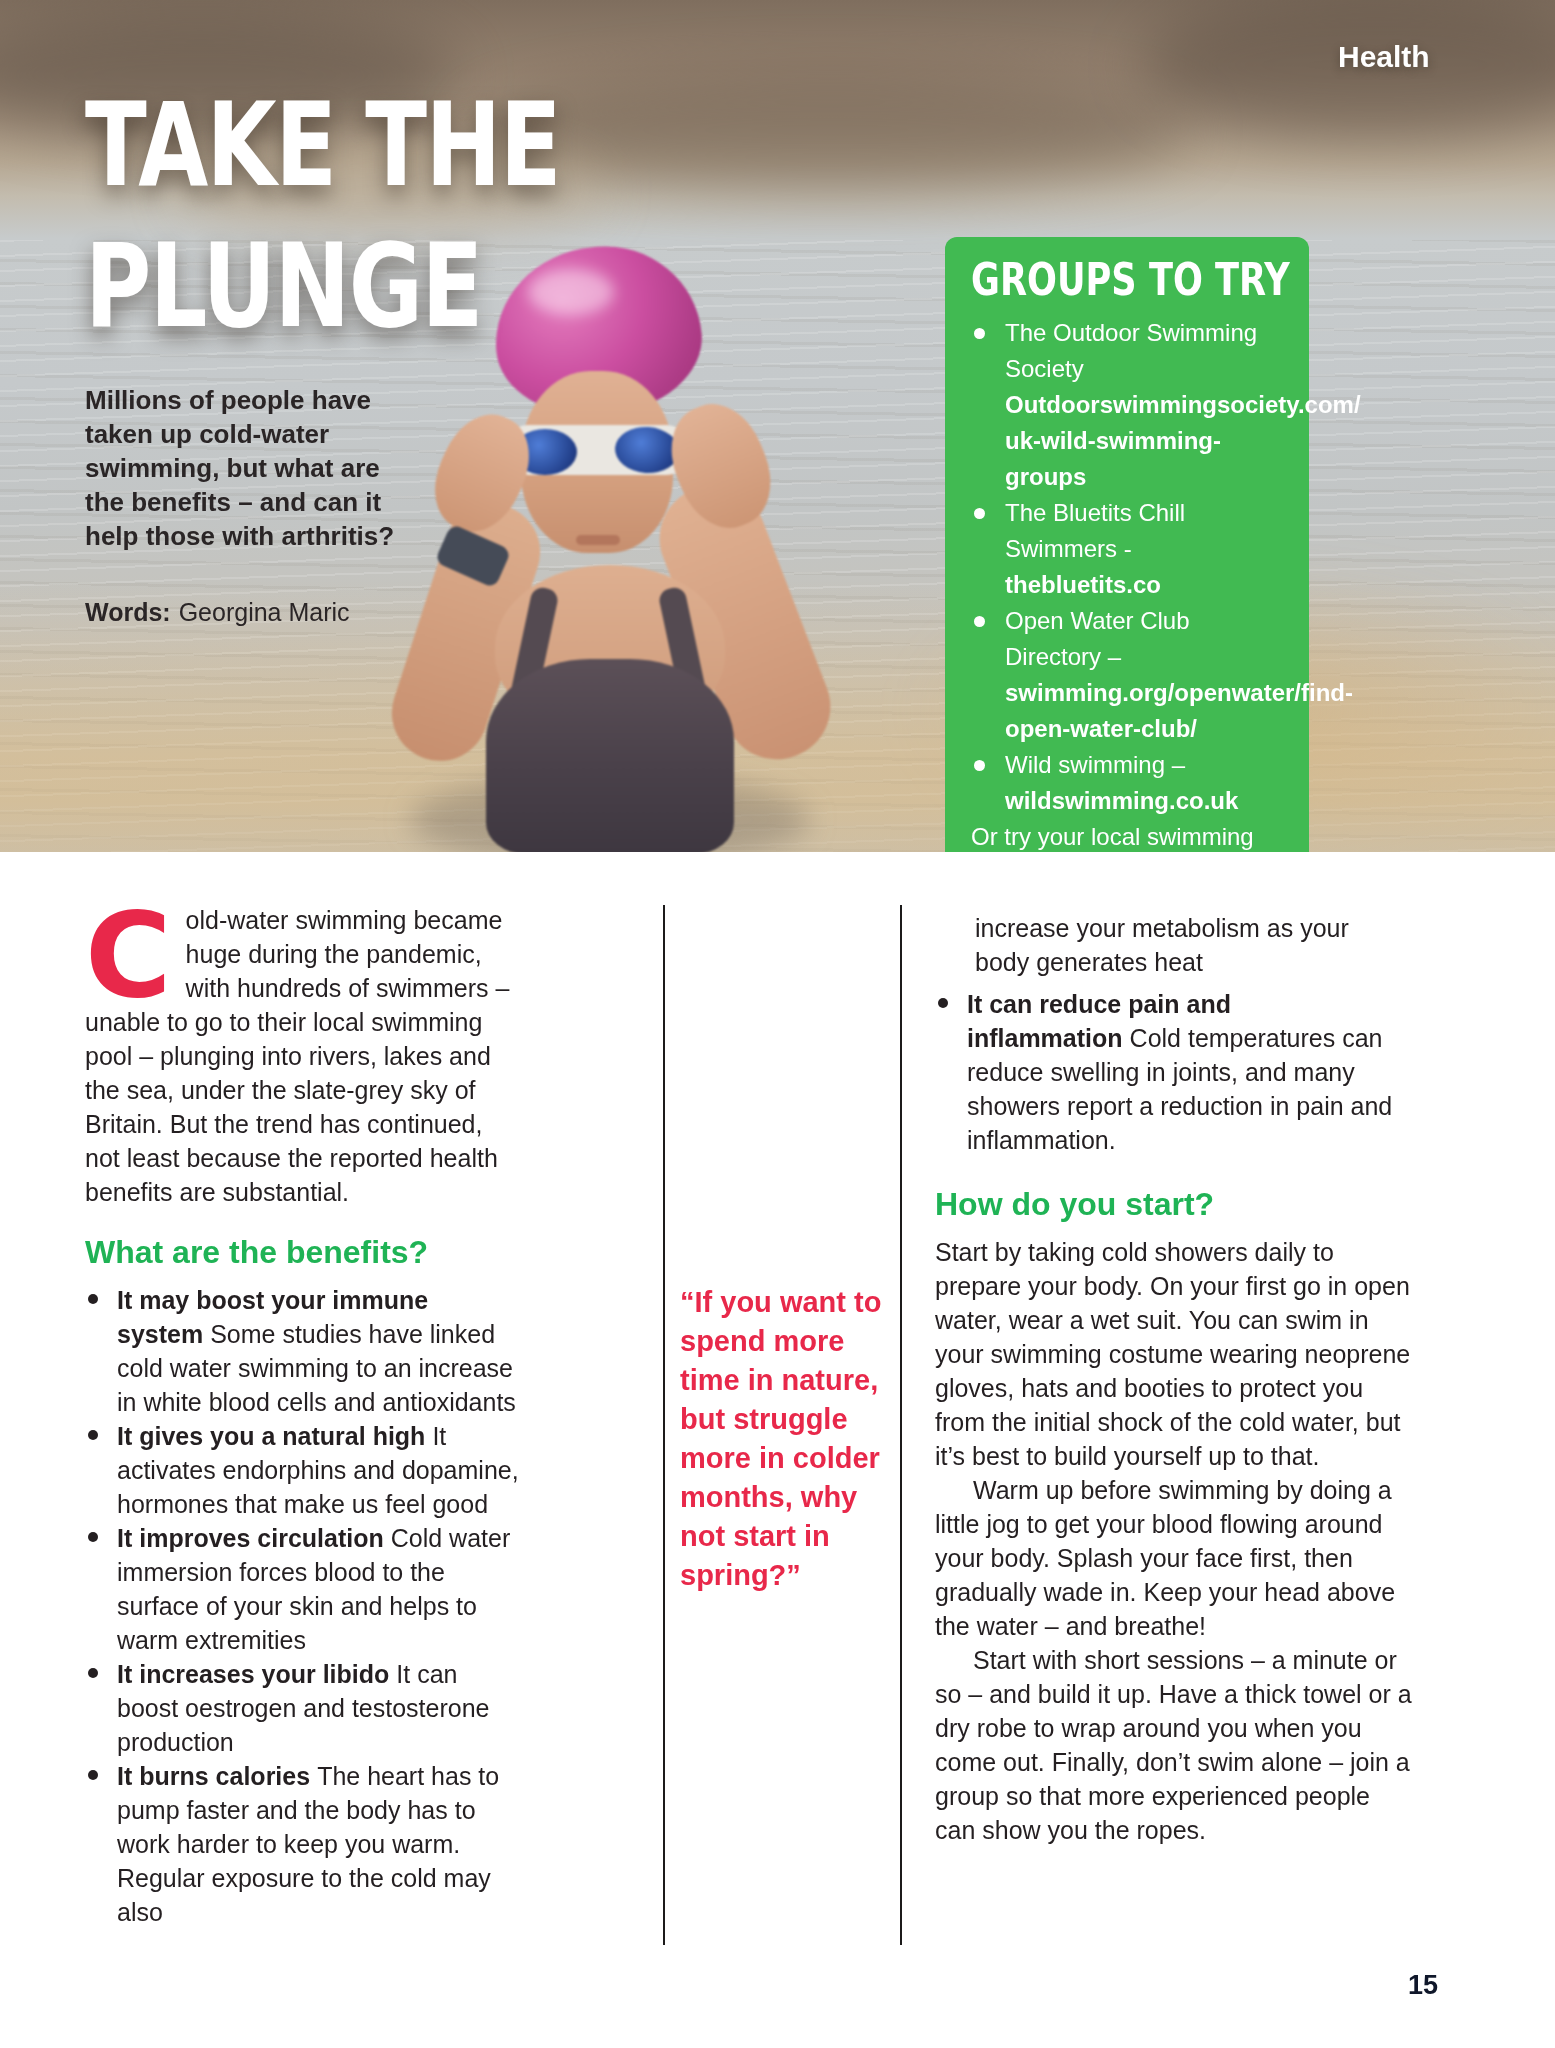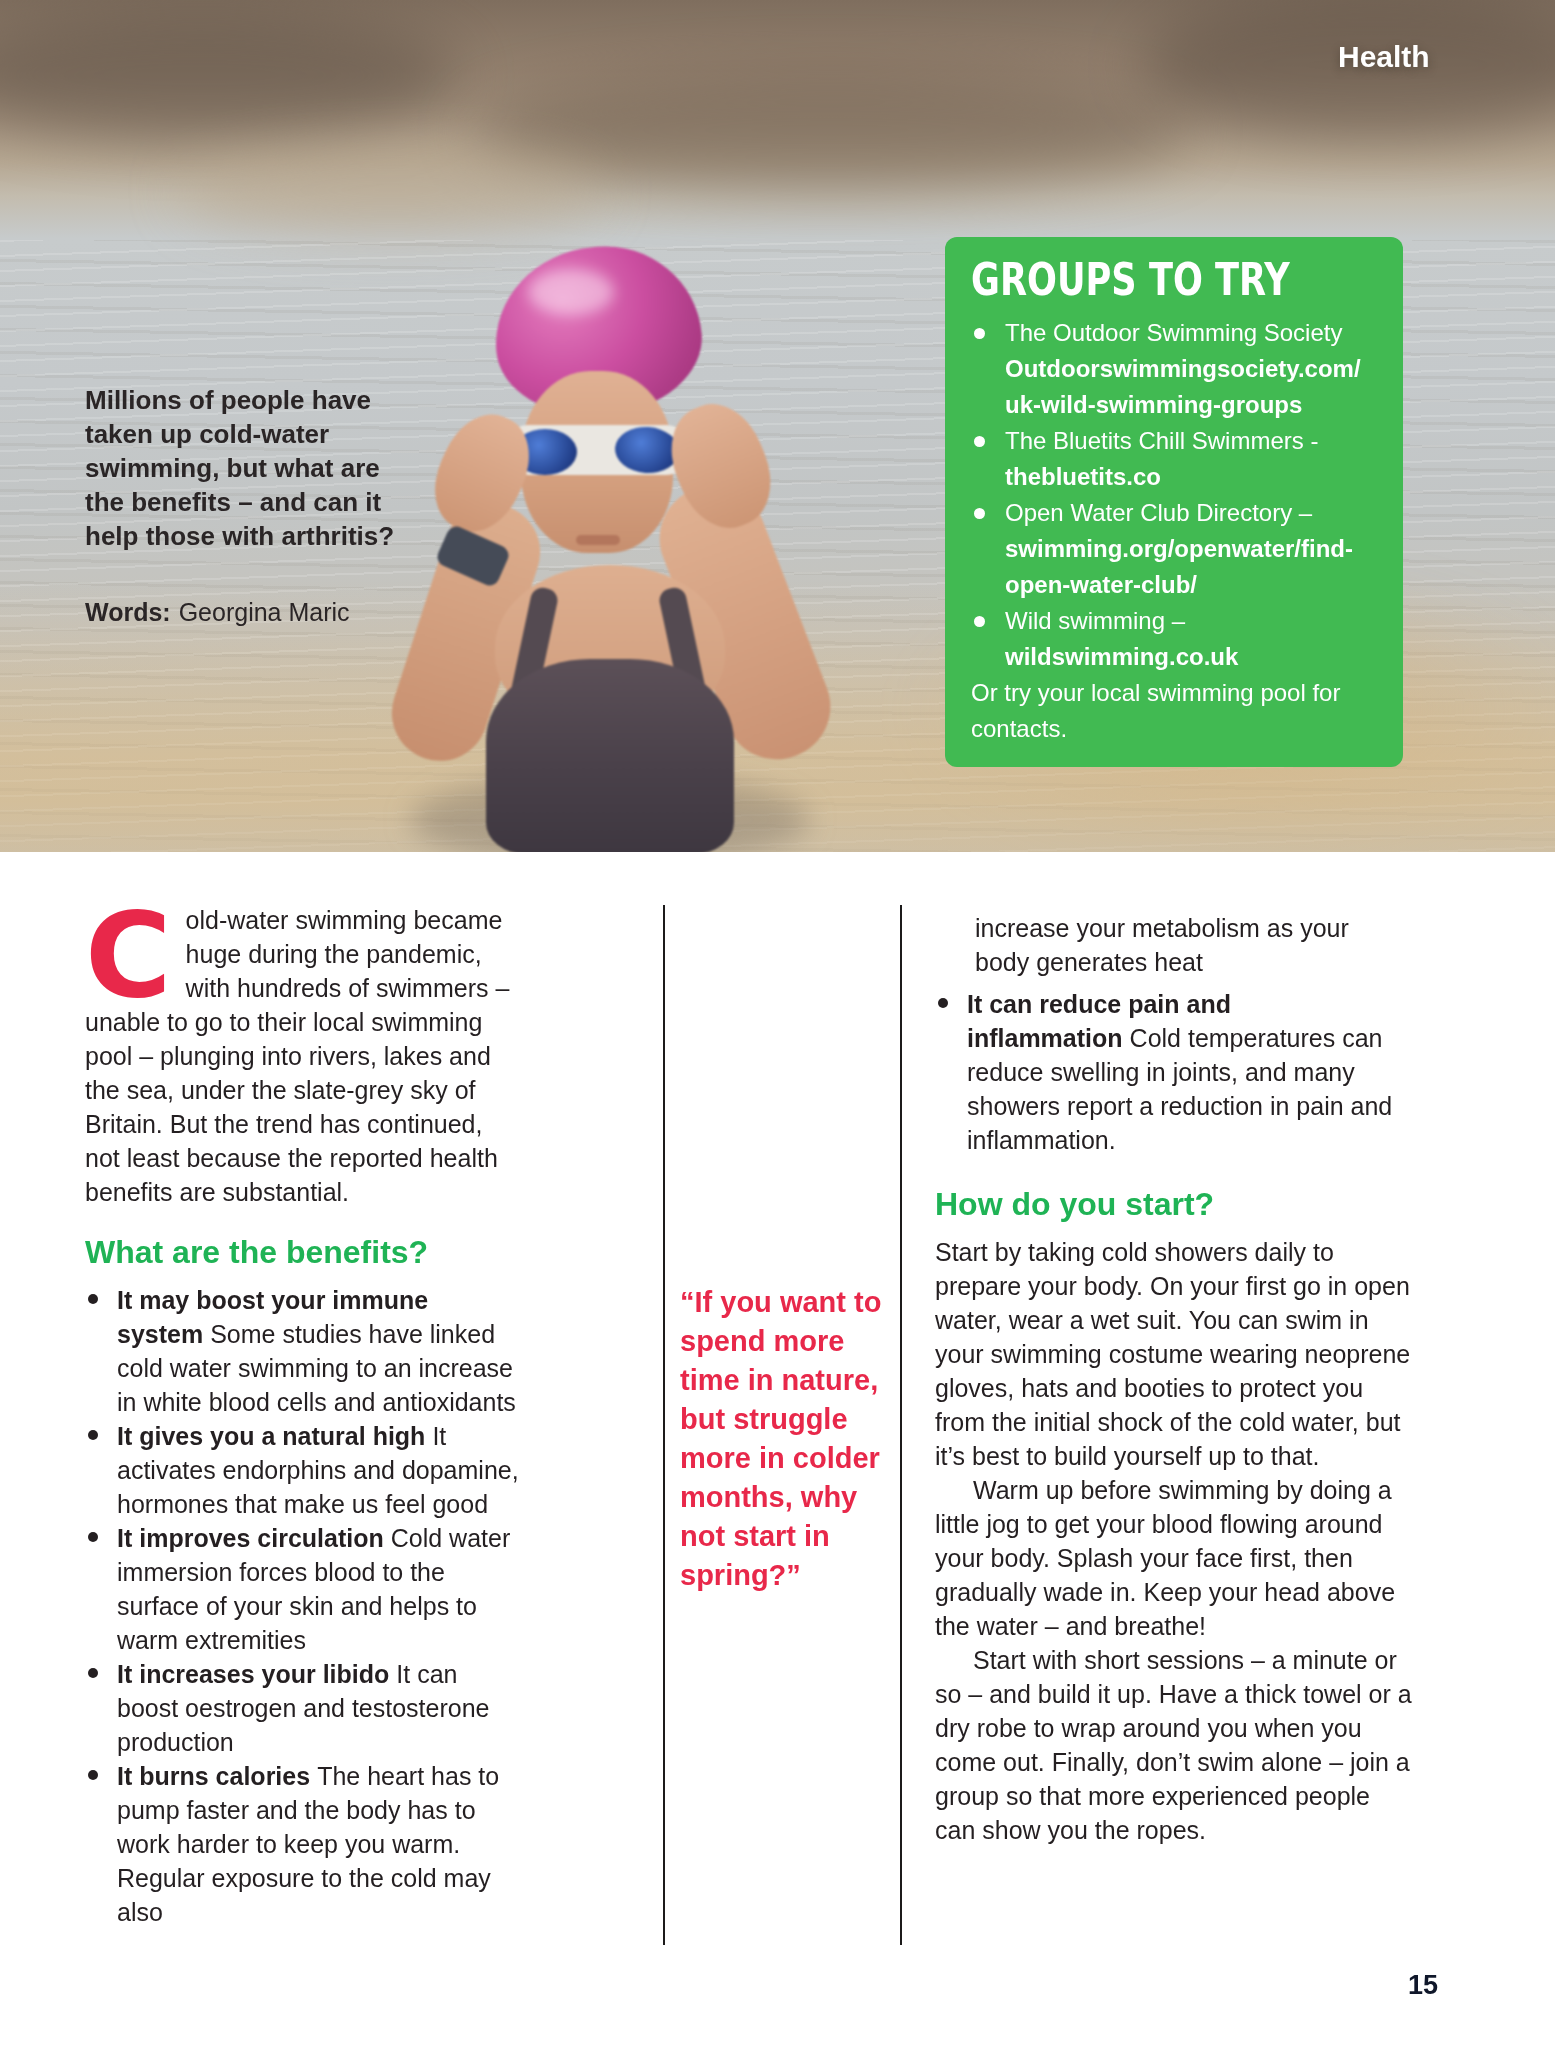--- a/index.html
+++ b/index.html
@@ -65,21 +65,21 @@
          font-family:"DejaVu Sans","Liberation Sans",sans-serif;font-weight:700;
          font-size:116px;line-height:141px;letter-spacing:-2px;
          text-shadow:0 10px 24px rgba(45,36,28,.5);}
   .tline{display:block;transform:scaleX(.78);transform-origin:left;white-space:nowrap;}
   .standfirst{position:absolute;left:85px;top:383px;width:335px;margin:0;
               font-size:26px;line-height:34px;font-weight:700;color:#2a2526;}
   .byline{position:absolute;left:85px;top:598px;margin:0;font-size:25px;color:#2a2526;}
   .byline .blabel{font-weight:700;margin-right:8px;}
 
   
-  .groups-box{position:absolute;left:945px;top:237px;width:458px;box-sizing:border-box;
+  .groups-box{position:absolute;left:945px;top:237px;width:364px;box-sizing:border-box;
               padding:18px 26px 20px 26px;border-radius:12px;background:#41ba52;color:#ffffff;}
   .groups-title{margin:0 0 10px 0;font-family:"DejaVu Sans","Liberation Sans",sans-serif;
                 font-weight:700;font-size:44px;line-height:50px;letter-spacing:0;}
   .groups-title span{display:inline-block;transform:scaleX(.8);transform-origin:left;white-space:nowrap;}
   .groups-list{list-style:none;margin:0;padding:0;font-size:24px;line-height:36px;}
   .groups-list li{position:relative;padding-left:34px;}
   .gdot{position:absolute;left:3px;top:13px;width:11px;height:11px;border-radius:50%;background:#ffffff;}
   .gline{display:block;}
   .gb{font-weight:700;}
   .gfooter{margin:0;font-size:24px;line-height:36px;}
@@ -139,20 +139,24 @@
       <div class="lens-l"></div>
       <div class="lens-r"></div>
       <div class="mouth"></div>
       <div class="hand-l"></div>
       <div class="hand-r"></div>
       <div class="watch"></div>
     </div>
 
     <div class="health-label">Health</div>
 
+    <h1 class="title">
+      <span class="tline">TAKE THE</span>
+      <span class="tline">PLUNGE</span>
+    </h1>
 
     <p class="standfirst">Millions of people have taken up cold-water swimming, but what are the benefits – and can it help those with arthritis?</p>
 
     <p class="byline">
       <span class="blabel">Words:</span><span>Georgina Maric</span>
     </p>
 
     <aside class="groups-box">
       <h2 class="groups-title"><span>GROUPS TO TRY</span></h2>
       <ul class="groups-list">

